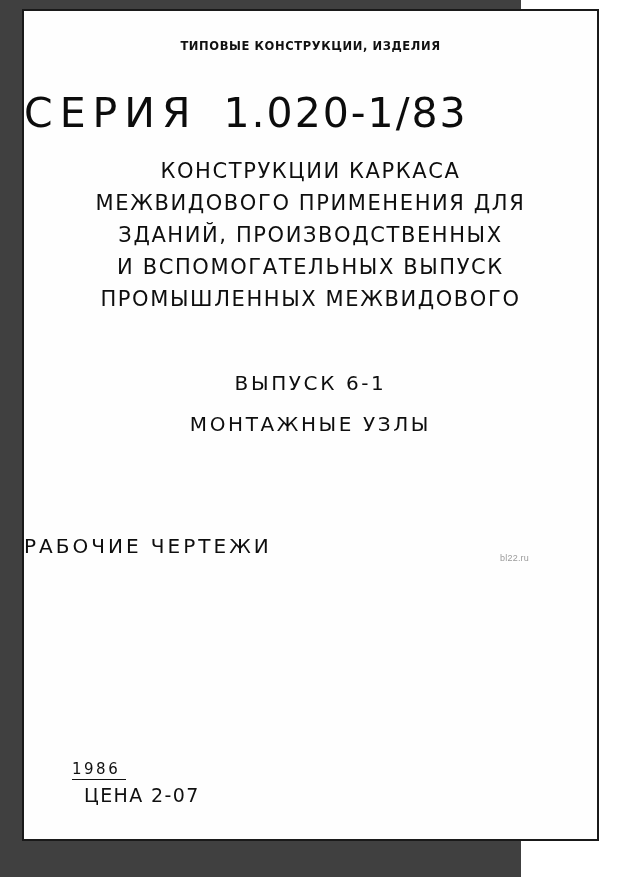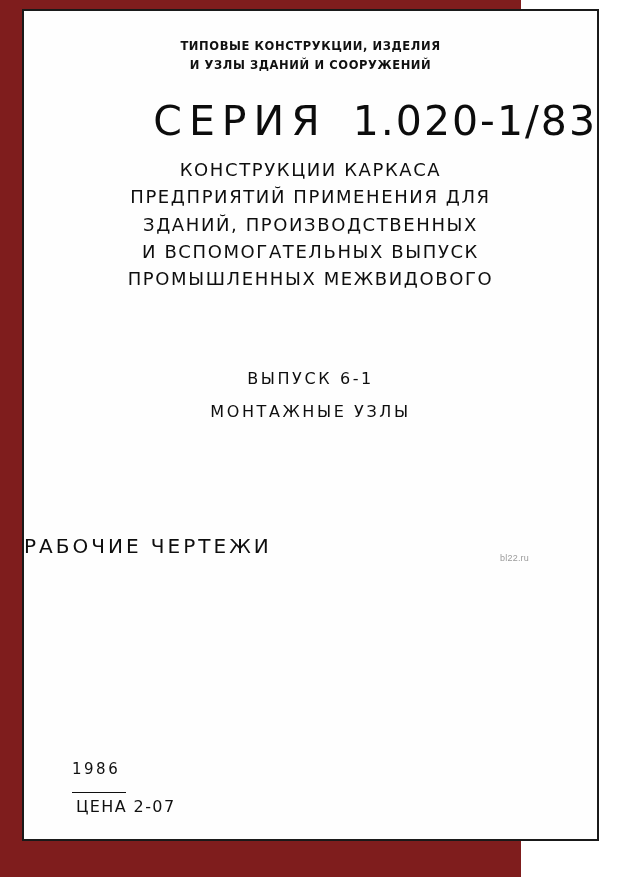--- a/index.html
+++ b/index.html
@@ -14,21 +14,21 @@
     color: #111111;
     position: relative;
     overflow: hidden;
   }
   .page {
     position: absolute;
     left: 0;
     top: 0;
     width: 521px;
     height: 877px;
-    background: #7f1d1d;
+    background: #404040;
   }
   .scan-frame {
     position: absolute;
     left: 22px;
     top: 9px;
     width: 577px;
     height: 832px;
     border: 2px solid #1b1b1b;
     background: #fefefe;
     box-sizing: border-box;
@@ -55,60 +55,59 @@
     color: #111;
   }
   .kicker .l2 {
     display: block;
   }
   .series-line {
     position: absolute;
     left: 0;
     right: 0;
     top: 78px;
-    text-align: right;
+    text-align: left;
     font-family: "DejaVu Sans", sans-serif;
     font-size: 41px;
     font-weight: normal;
     letter-spacing: 5px;
     color: #0c0c0c;
     white-space: nowrap;
-    margin-top: 8px;
   }
   .series-line .word {
     letter-spacing: 7px;
   }
   .series-line .num {
     margin-left: 26px;
     letter-spacing: 2px;
   }
   .title-block {
     position: absolute;
     left: 0;
     right: 0;
     top: 145px;
     text-align: center;
     font-family: "DejaVu Sans", sans-serif;
-    font-size: 18px;
+    font-size: 21px;
     font-weight: normal;
     letter-spacing: 1.6px;
     line-height: 1.52;
     color: #0e0e0e;
   }
   .title-block div {
     white-space: nowrap;
   }
   .issue-block {
     position: absolute;
     left: 0;
     right: 0;
     top: 352px;
     text-align: center;
     font-family: "DejaVu Sans", sans-serif;
-    font-size: 16px;
+    font-size: 20px;
     letter-spacing: 2.6px;
     line-height: 2.05;
     color: #0e0e0e;
   }
   .issue-block div {
     white-space: nowrap;
   }
   .doc-kind {
     position: absolute;
     left: 0;
@@ -134,30 +133,30 @@
   .footer {
     position: absolute;
     left: 48px;
     top: 748px;
     font-family: "DejaVu Sans", sans-serif;
     color: #101010;
   }
   .footer .year {
     font-size: 15px;
     letter-spacing: 2.5px;
-    padding-bottom: 14px;
+    padding-bottom: 1px;
     display: inline-block;
     border-bottom: 1.5px solid #101010;
     padding-right: 6px;
   }
   .footer .price {
-    font-size: 16px;
+    font-size: 19px;
     letter-spacing: 1.4px;
     margin-top: 4px;
-    margin-left: 4px;
+    margin-left: 12px;
   }
   .corner-mark {
     position: absolute;
     left: 4px;
     top: 851px;
     font-family: "Liberation Sans", sans-serif;
     font-size: 8px;
     color: #bdbdbd;
   }
   .edge-shadow {
@@ -172,30 +171,29 @@
 </style>
 </head>
 <body>
 
 <div class="page">
   <div class="scan-frame">
     <div class="inner">
 
       <div class="kicker">
         <span>ТИПОВЫЕ КОНСТРУКЦИИ, ИЗДЕЛИЯ</span>
-        <span class="l2">И УЗЛЫ ЗДАНИЙ И СООРУЖЕНИЙ</span>
       </div>
 
       <div class="series-line">
         <span class="word">СЕРИЯ</span><span class="num">1.020-1/83</span>
       </div>
 
       <div class="title-block">
         <div>КОНСТРУКЦИИ КАРКАСА</div>
-        <div>ПРЕДПРИЯТИЙ ПРИМЕНЕНИЯ ДЛЯ</div>
+        <div>МЕЖВИДОВОГО ПРИМЕНЕНИЯ ДЛЯ</div>
         <div>ЗДАНИЙ, ПРОИЗВОДСТВЕННЫХ</div>
         <div>И ВСПОМОГАТЕЛЬНЫХ ВЫПУСК</div>
         <div>ПРОМЫШЛЕННЫХ МЕЖВИДОВОГО</div>
       </div>
 
       <div class="issue-block">
         <div>ВЫПУСК 6-1</div>
         <div>МОНТАЖНЫЕ УЗЛЫ</div>
       </div>
 

